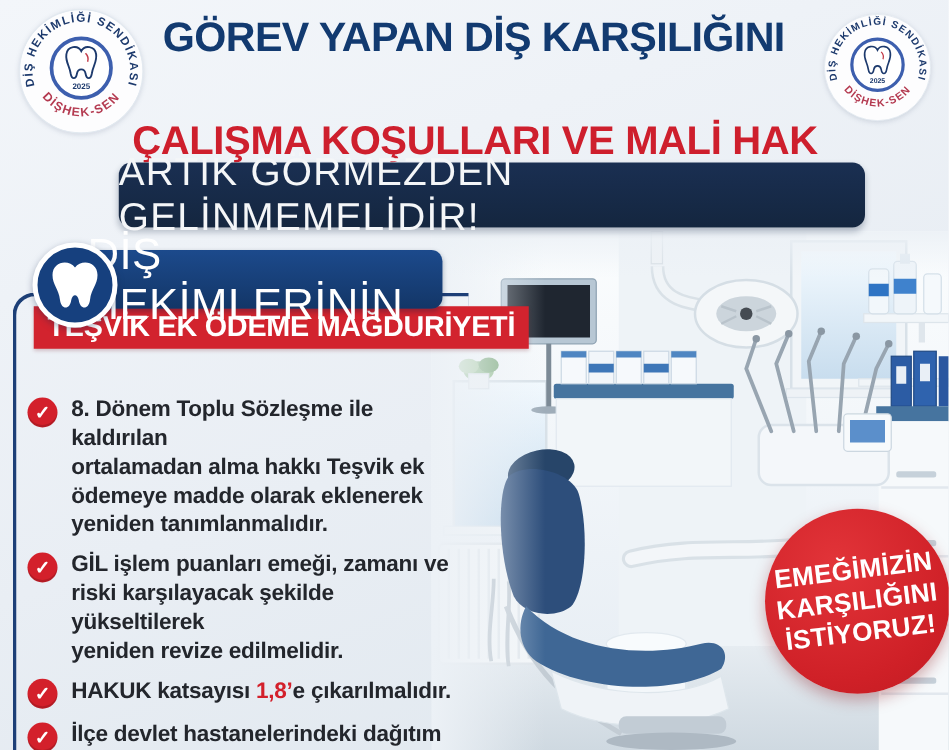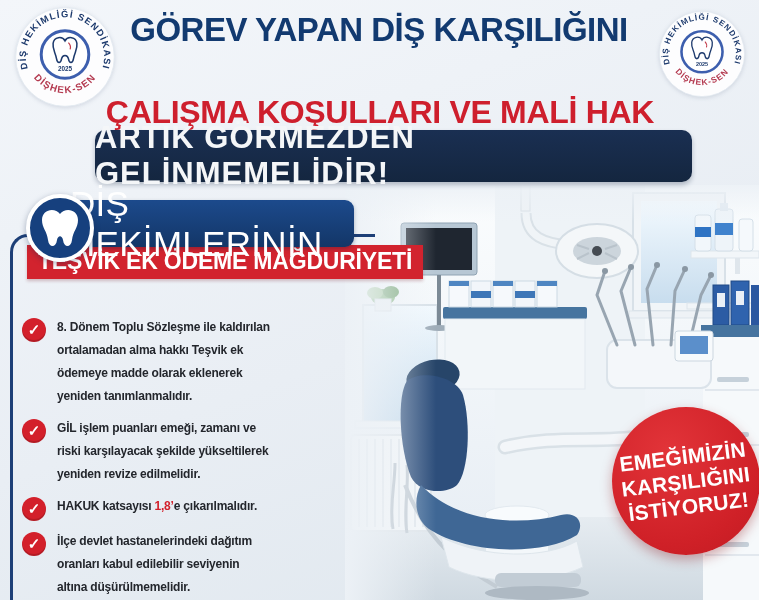--- a/index.html
+++ b/index.html
@@ -26,21 +26,21 @@
   .arc-text{font-weight:bold;letter-spacing:1.4px;}
 
   .title{position:absolute;left:115px;top:10px;width:528px;z-index:4;
     text-align:center;color:#123a70;font-weight:bold;font-size:33px;line-height:40px;
     letter-spacing:-0.5px;}
   .subtitle{position:absolute;left:60px;top:94px;width:640px;z-index:4;
     text-align:center;color:#ce1f2d;font-weight:bold;font-size:32px;letter-spacing:-0.3px;}
   .banner{position:absolute;left:95px;top:130px;width:597px;height:52px;z-index:4;
     background:linear-gradient(180deg,#1a2f52,#14263f);border-radius:10px;
     display:flex;align-items:center;justify-content:center;
-    color:#f4f6f8;font-weight:bold;font-size:31px;letter-spacing:1px;
+    color:#f4f6f8;font-weight:normal;font-size:31px;letter-spacing:1px;
     box-shadow:0 3px 5px rgba(20,40,70,.28);}
 
   
   .panel{position:absolute;left:10px;top:234px;width:362px;height:380px;z-index:2;
     border:3px solid #1d3f77;border-right:none;border-radius:18px 0 0 18px;}
   .tooth-badge{position:absolute;left:24px;top:192px;width:72px;height:72px;z-index:6;}
   .tooth-badge svg{width:100%;height:100%;display:block;filter:drop-shadow(0 2px 3px rgba(15,35,75,.35));}
   .panel-heading{position:absolute;left:70px;top:200px;width:284px;height:47px;z-index:5;
     background:linear-gradient(180deg,#1c4a8c,#133667);border-radius:9px;
     display:flex;align-items:center;justify-content:center;
@@ -51,21 +51,21 @@
     font-size:23px;line-height:27px;padding:3px 11px 4px;letter-spacing:-0.2px;
     box-shadow:0 2px 3px rgba(120,20,30,.25);}
 
   .claims{position:absolute;left:22px;top:316px;width:348px;z-index:4;
     list-style:none;margin:0;padding:0;}
   .claim{display:flex;gap:11px;margin-bottom:9px;align-items:flex-start;}
   .check{flex:0 0 24px;width:24px;height:24px;border-radius:50%;background:#d3202b;
     color:#fff;display:flex;align-items:center;justify-content:center;
     font-size:15px;font-weight:bold;margin-top:2px;
     box-shadow:inset 0 -2px 0 rgba(0,0,0,.15);}
-  .claim p{margin:0;font-size:12px;line-height:23px;font-weight:bold;color:#23262c;
+  .claim p{margin:0;font-size:18px;line-height:23px;font-weight:bold;color:#23262c;
     letter-spacing:-0.2px;white-space:pre-line;}
   .hl{color:#d3202b;}
 
   
   .badge{position:absolute;left:612px;top:407px;width:148px;height:148px;z-index:7;
     border-radius:50%;
     background:radial-gradient(circle at 38% 30%,#e23439 0%,#cf2027 68%,#c01b22 100%);
     display:flex;align-items:center;justify-content:center;
     box-shadow:0 5px 12px rgba(140,20,25,.35);}
   .badge-inner{transform:rotate(-7deg);text-align:center;color:#fff;font-weight:bold;

